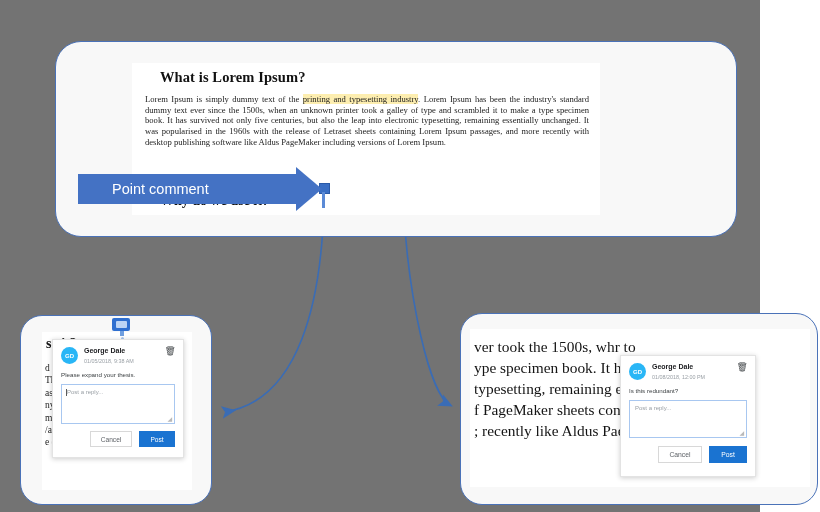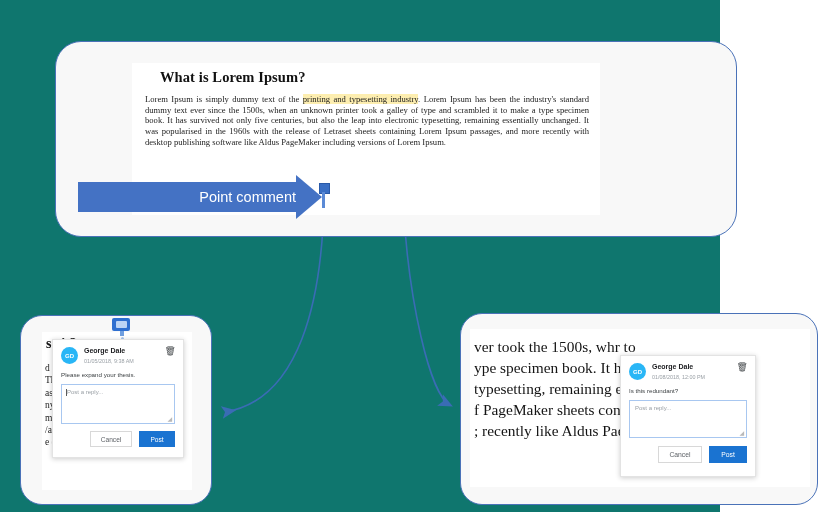--- a/index.html
+++ b/index.html
@@ -3,21 +3,21 @@
 <meta charset="utf-8">
 <style>
   html,body{margin:0;padding:0;}
   body{
     width:820px;height:512px;
     background:#ffffff;
     font-family:"Liberation Sans", sans-serif;
     overflow:hidden;
     position:relative;
   }
-  #stage{position:absolute;left:0;top:0;width:720px;height:512px;background:#0f766e;}
+  #stage{position:absolute;left:0;top:0;width:720px;height:512px;background:#737373;padding-left:40px;}
 
   
   .panel{
     position:absolute;
     border:1.6px solid #4a72b8;
     border-radius:26px;
     background:#f8f8f8;
     box-sizing:border-box;
   }
   #panel-main{left:55px;top:41px;width:682px;height:196px;}
@@ -60,21 +60,21 @@
   .callout .lbl{padding-left:34px;white-space:nowrap;}
   .callout .head{
     position:absolute;left:100%;top:50%;
     width:0;height:0;
     border-top:22px solid transparent;
     border-bottom:22px solid transparent;
     border-left:26px solid #4472c4;
     transform:translateY(-50%);
   }
   #callout-highlight{left:105px;top:90px;width:190px;}
-  #callout-point{left:78px;top:182px;width:218px;justify-content:flex-end;}
+  #callout-point{left:78px;top:174px;width:218px;}
 
   
   #point-pin{position:absolute;left:318px;top:183px;width:12px;height:26px;}
   #point-pin .sq{width:9px;height:9px;background:#3a6fc4;border:1px solid #2a5aa8;
                  position:absolute;left:1px;top:0;}
   #point-pin .stem{width:3px;height:16px;background:#5b8ad6;position:absolute;left:4px;top:9px;}
 
   
   .card{
     position:absolute;

